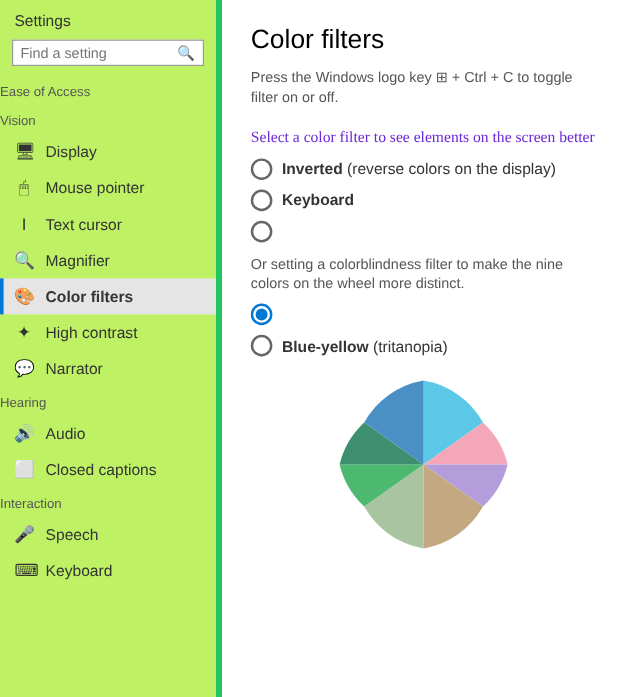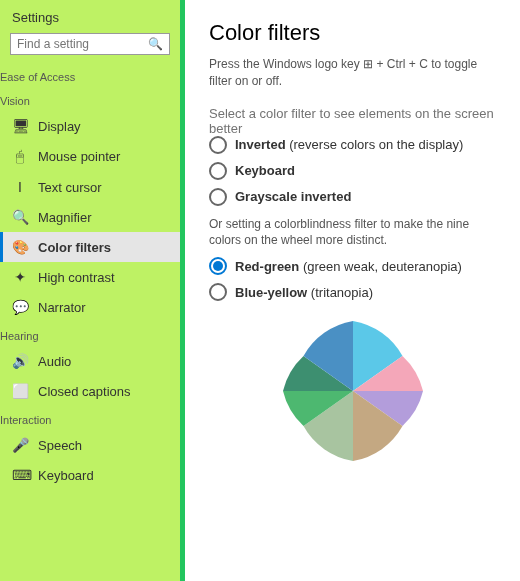--- a/index.html
+++ b/index.html
@@ -90,21 +90,23 @@
       margin-bottom: 10px;
     }
     .shortcut-text {
       font-size: 12px;
       color: #555;
       margin-bottom: 16px;
       line-height: 1.4;
     }
     .section-desc {
       font-size: 13px;
-      color: #737373;
+      color: #6d28d9;
+      margin-bottom: 10px;
+      font-family: Liberation Serif, serif;
     }
     .radio-option {
       display: flex;
       align-items: center;
       margin-bottom: 8px;
       gap: 8px;
       cursor: pointer;
     }
     .radio-circle {
       width: 18px;
@@ -229,28 +231,26 @@
     <span class="radio-label"><strong>Inverted</strong> (reverse colors on the display)</span>
   </div>
 
   <div class="radio-option">
     <div class="radio-circle"></div>
     <span class="radio-label"><strong>Keyboard</strong></span>
   </div>
 
   <div class="radio-option">
     <div class="radio-circle"></div>
-    <span class="radio-label"><strong>Grayscale inverted</strong></span>
   </div>
 
   <p class="separator-text">Or setting a colorblindness filter to make the nine colors on the wheel more distinct.</p>
 
   <div class="radio-option">
     <div class="radio-circle selected"></div>
-    <span class="radio-label"><strong>Red-green</strong> (green weak, deuteranopia)</span>
   </div>
 
 
   <div class="radio-option">
     <div class="radio-circle"></div>
     <span class="radio-label"><strong>Blue-yellow</strong> (tritanopia)</span>
   </div>
 
   <div class="color-wheel-container">
     <svg class="color-wheel" viewBox="0 0 160 160" width="160" height="160">

